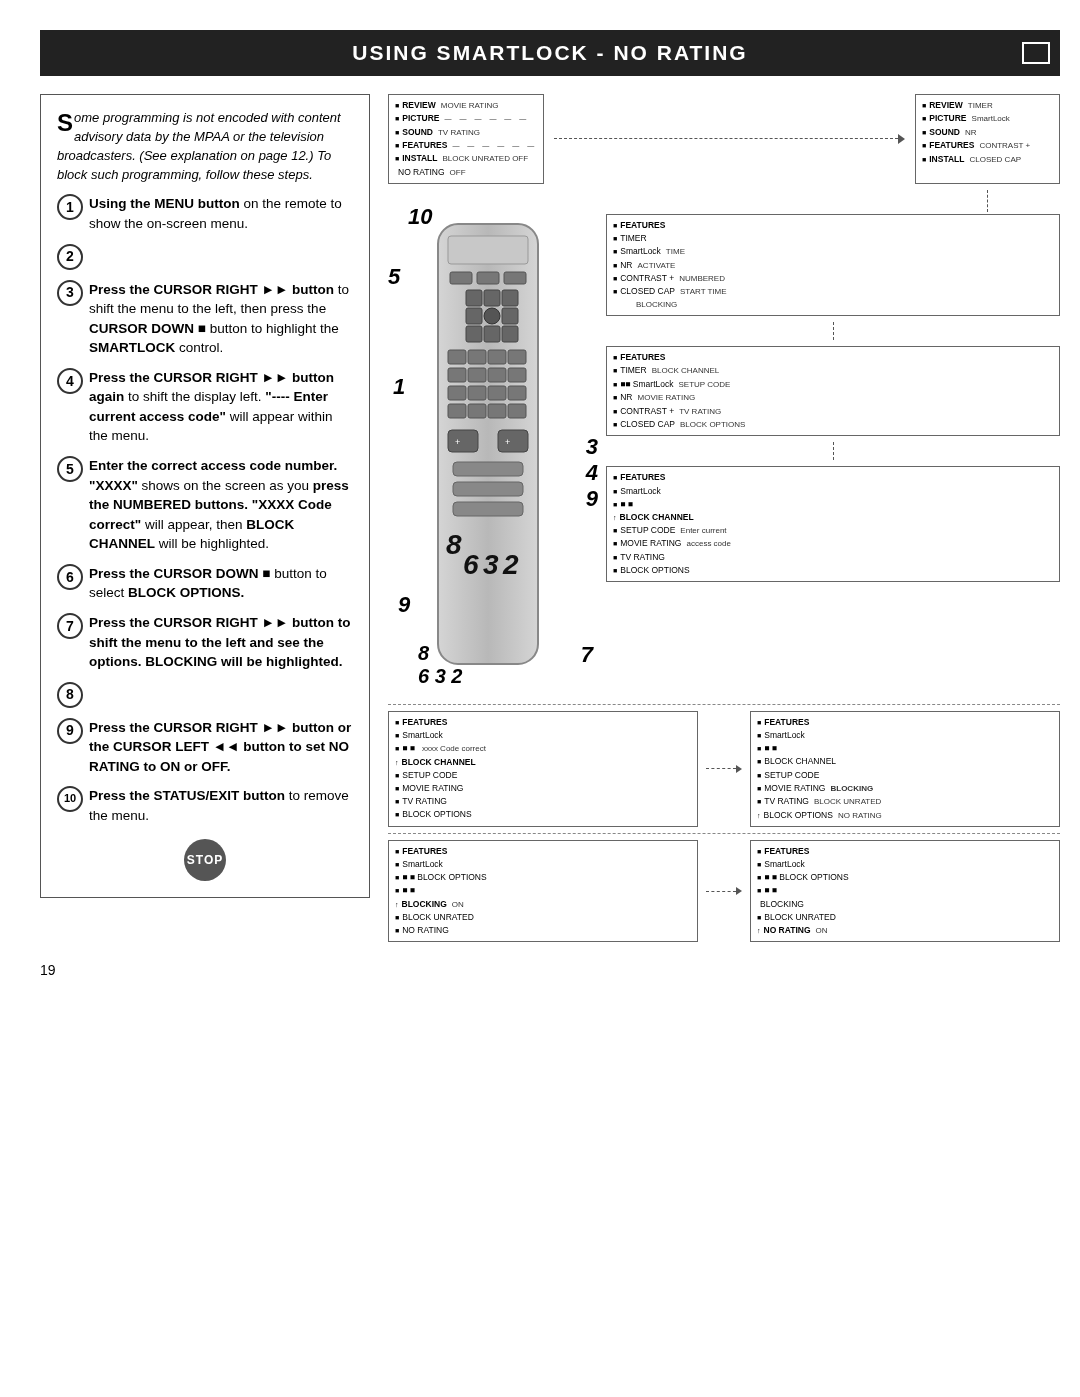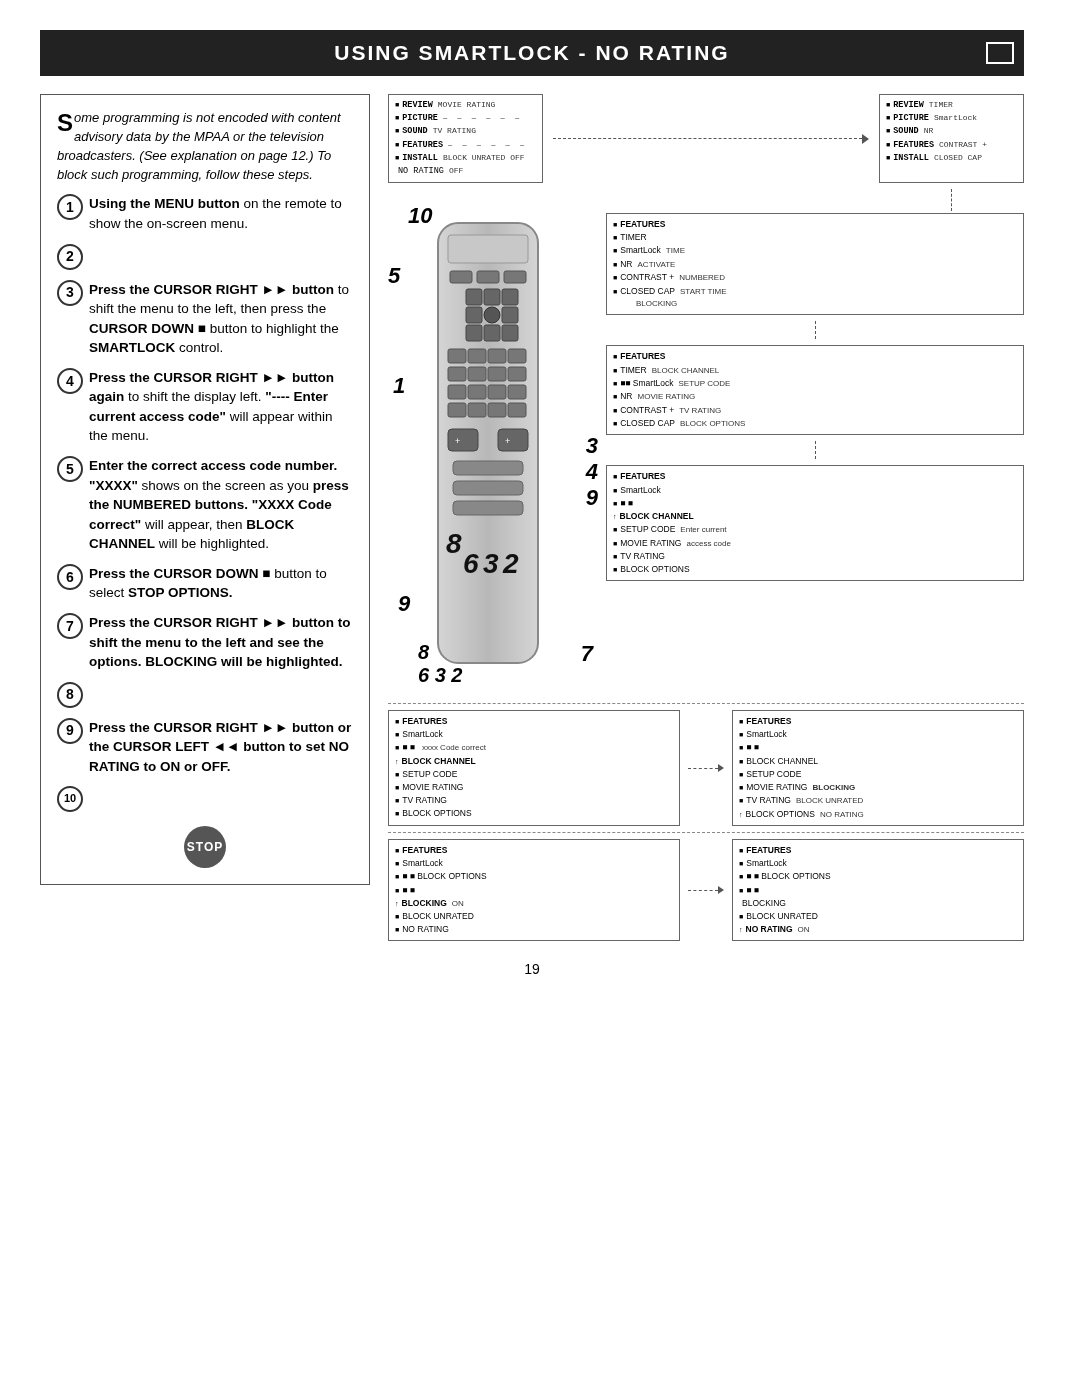--- a/index.html
+++ b/index.html
@@ -6,21 +6,21 @@
     body {
       background: #fff;
       font-family: Arial, sans-serif;
       width: 1080px;
       min-height: 1397px;
       position: relative;
     }
     .page {
       width: 1080px;
       min-height: 1397px;
-      padding: 30px 56px 40px 40px;
+      padding: 30px 20px 40px 40px;
       background: #fff;
     }
     
     .title-bar {
       background: #222;
       color: #fff;
       text-align: center;
       padding: 10px 20px;
       font-size: 22px;
       font-weight: bold;
@@ -120,21 +120,21 @@
       font-size: 12px;
       letter-spacing: 1px;
     }
     
     .right-col {
       flex: 1;
       position: relative;
     }
     
     .page-num {
-      text-align: center;
+      text-align: left;
       margin-top: 20px;
       font-size: 14px;
     }
     .screen-panel {
       border: 1px solid #666;
       padding: 4px 6px;
       font-size: 8.5px;
       line-height: 1.55;
       background: #fff;
       min-width: 130px;
@@ -197,21 +197,21 @@
       <div class="step">
         <div class="step-num large-circle">5</div>
         <div class="step-text">
           <span class="bold">Enter the correct access code number. "XXXX"</span> shows on the screen as you <span class="bold">press the NUMBERED buttons. "XXXX Code correct"</span> will appear, then <span class="bold">BLOCK CHANNEL</span> will be highlighted.
         </div>
       </div>
 
       <div class="step">
         <div class="step-num large-circle">6</div>
         <div class="step-text">
-          <span class="bold">Press the CURSOR DOWN ■</span> button to select <span class="bold">STOP OPTIONS.</span>
+          <span class="bold">Press the CURSOR DOWN ■</span> button to select <span class="bold">BLOCK OPTIONS.</span>
         </div>
       </div>
 
       <div class="step">
         <div class="step-num large-circle">7</div>
         <div class="step-text">
           <span class="bold">Press the CURSOR RIGHT ►► button to shift the menu to the left and see the options. BLOCKING will be highlighted.</span>
         </div>
       </div>
 
@@ -221,33 +221,36 @@
 
       <div class="step">
         <div class="step-num large-circle">9</div>
         <div class="step-text">
           <span class="bold">Press the CURSOR RIGHT ►► button or the CURSOR LEFT ◄◄ button to set NO RATING to ON or OFF.</span>
         </div>
       </div>
 
       <div class="step">
         <div class="step-num large-circle" style="font-size:11px;">10</div>
+        <div class="step-text">
+          <span class="bold">Press the STATUS/EXIT button</span> to remove the menu.
+        </div>
       </div>
 
       <div class="stop-badge">
         <div class="stop-circle">
           <span>STOP</span>
         </div>
       </div>
 
     </div>
 
     <div class="right-col">
 
-      <div style="display:flex; gap:10px; margin-bottom:6px;font-family:Liberation Mono, monospace;">
+      <div style="display:flex; gap:10px; margin-bottom:6px;">
 
         <div class="screen-panel" style="min-width:155px;">
           <div class="sp-row">
             <span class="sp-bullet">■</span>
             <span class="sp-key" style="font-weight:bold;">REVIEW</span>
             <span class="sp-val">MOVIE RATING</span>
           </div>
           <div class="sp-row">
             <span class="sp-bullet">■</span>
             <span class="sp-key" style="font-weight:bold;">PICTURE</span>

